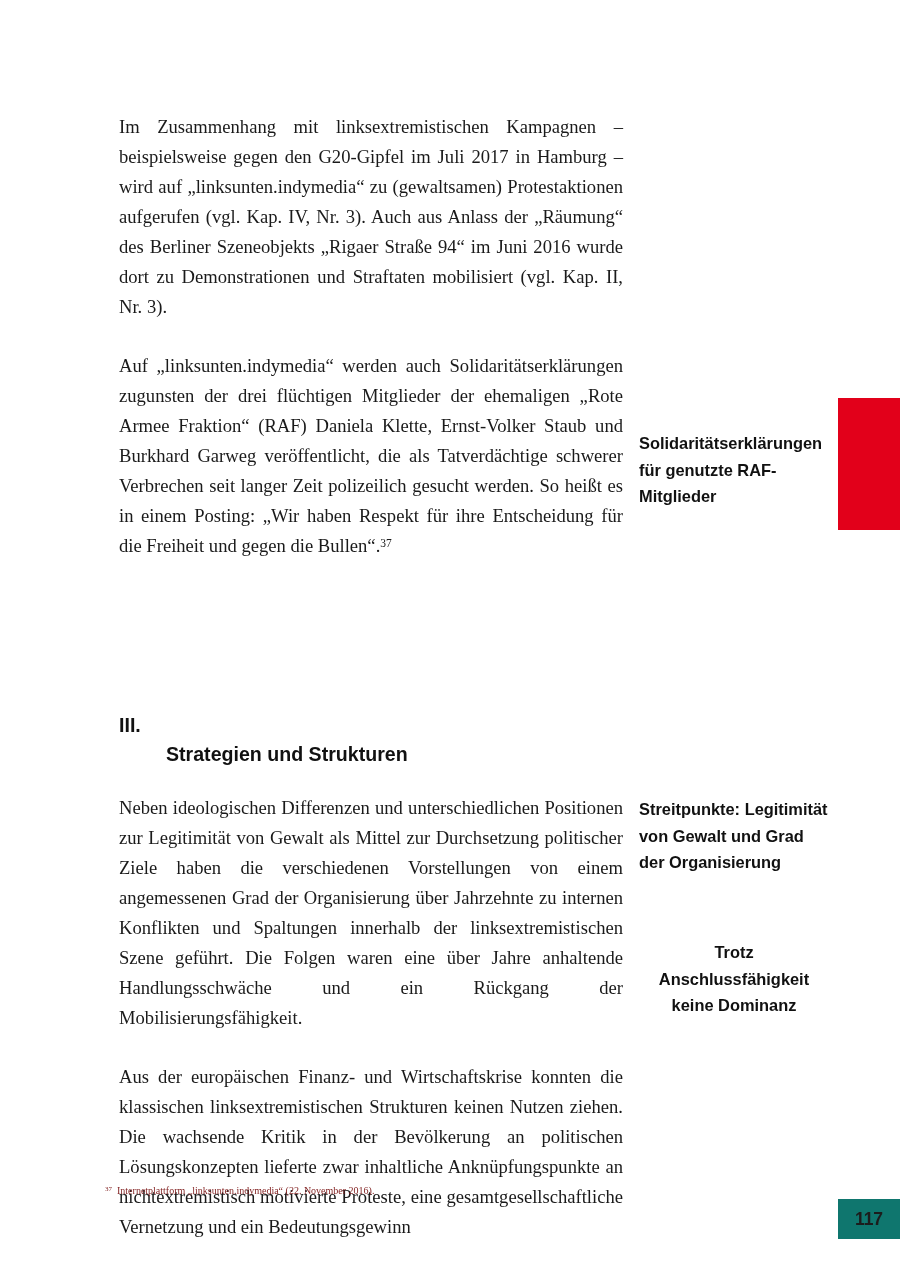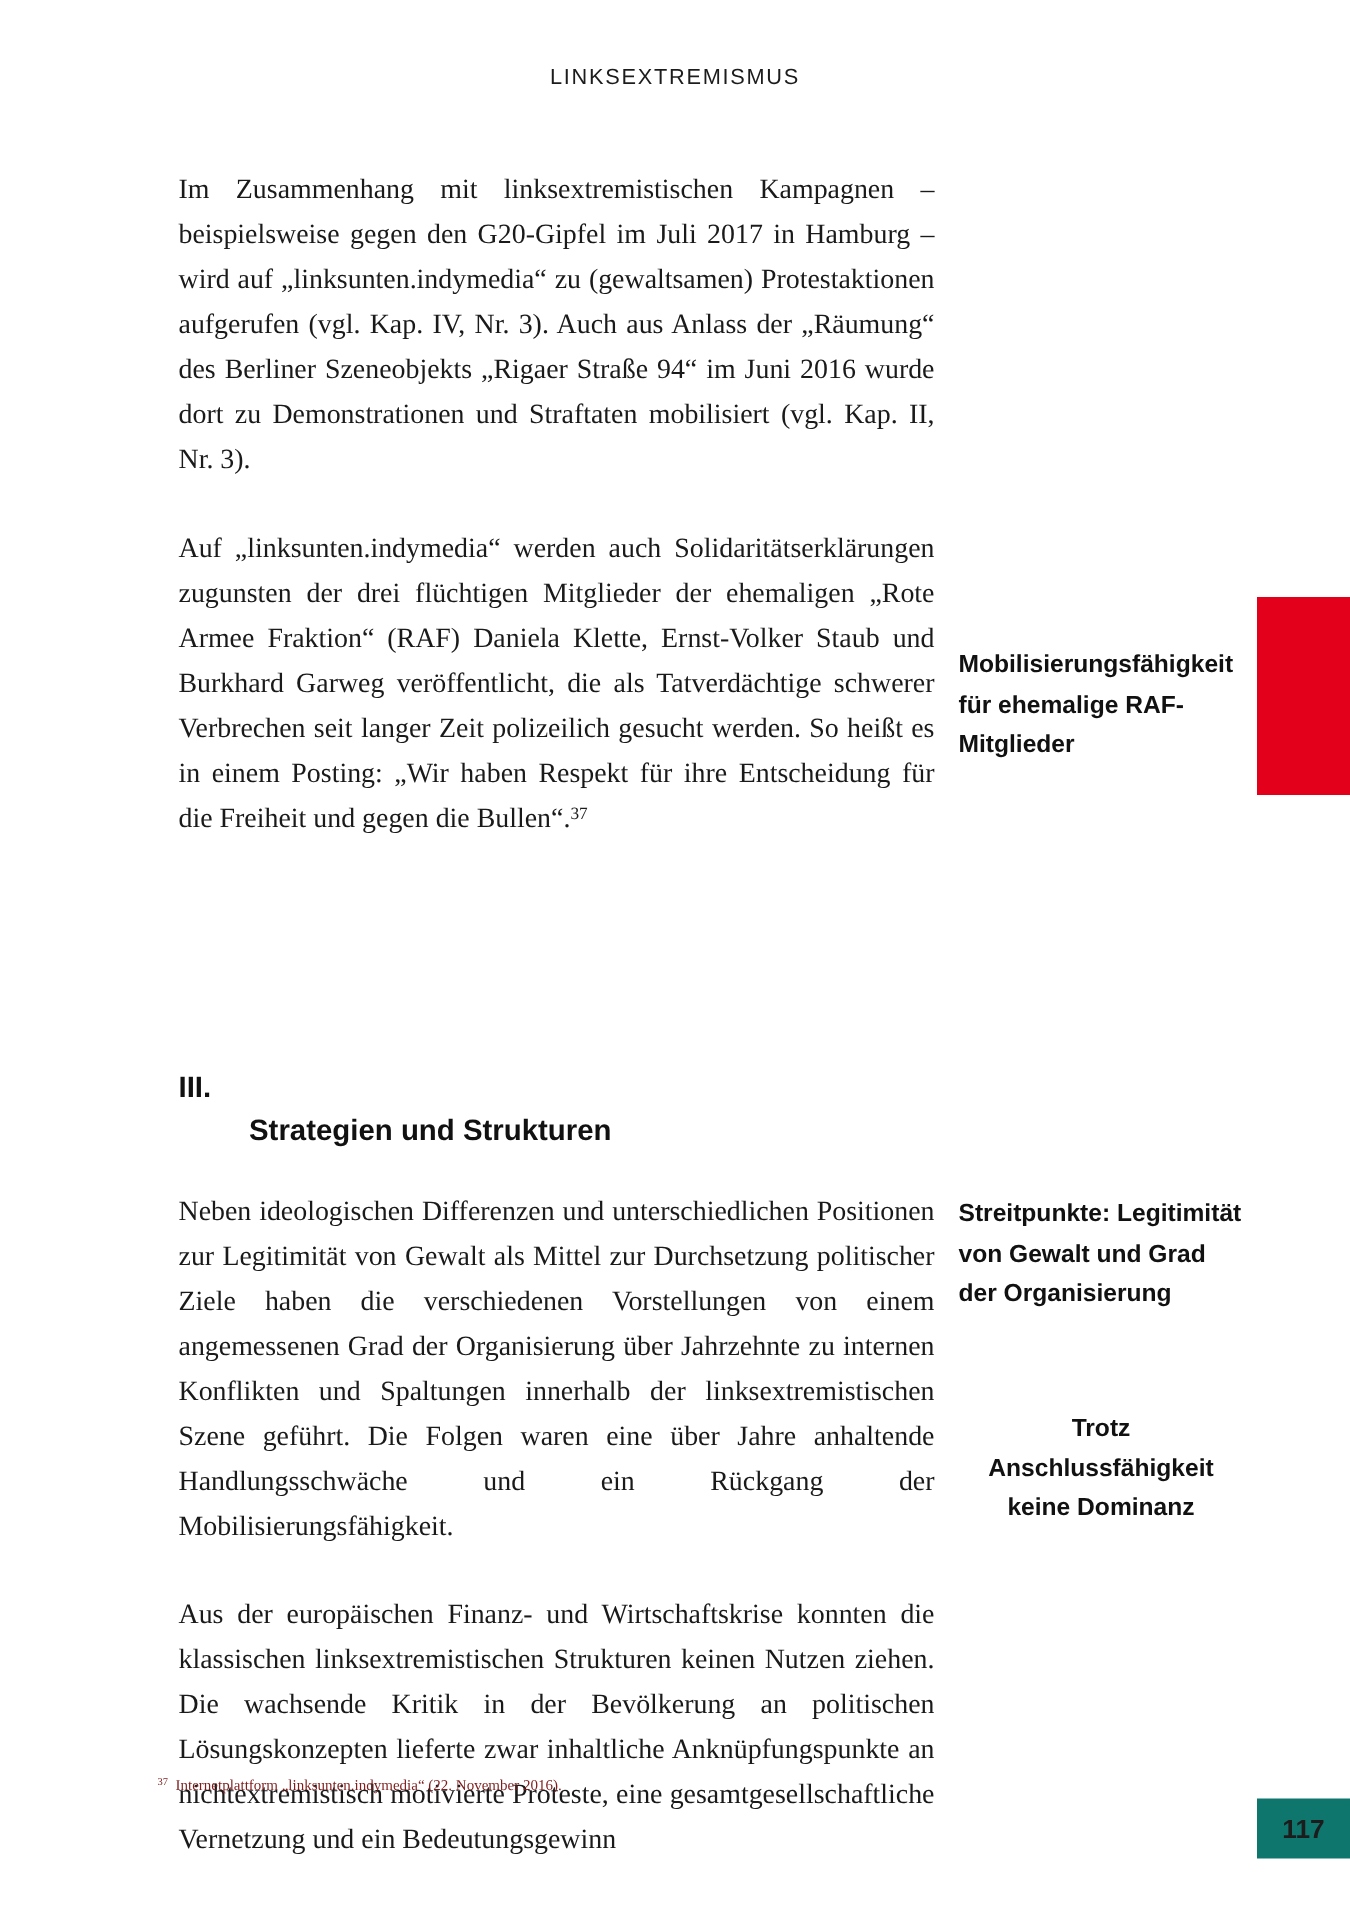--- a/index.html
+++ b/index.html
@@ -139,21 +139,20 @@
     font-weight: bold;
     font-size: 17.5px;
     color: #1c1c1c;
   }
 </style>
 </head>
 <body>
 
 <div class="page">
 
-  <div class="running-head">LINKSEXTREMISMUS</div>
 
   <div class="textcol">
     <p class="para">Im Zusammenhang mit linksextremistischen Kampagnen – beispielsweise gegen den G20-Gipfel im Juli 2017 in Hamburg – wird auf „linksunten.indymedia“ zu (gewaltsamen) Protestaktionen aufgerufen (vgl. Kap. IV, Nr. 3). Auch aus Anlass der „Räumung“ des Berliner Szeneobjekts „Rigaer Straße 94“ im Juni 2016 wurde dort zu Demonstrationen und Straftaten mobilisiert (vgl. Kap. II, Nr. 3).</p>
 
 
     <p class="para last"><span>Auf „linksunten.indymedia“ werden auch Solidaritätserklärungen zugunsten der drei flüchtigen Mitglieder der ehemaligen „Rote Armee Fraktion“ (RAF) Daniela Klette, Ernst-Volker Staub und Burkhard Garweg veröffentlicht, die als Tatverdächtige schwerer Verbrechen seit langer Zeit polizeilich gesucht werden. So heißt es in einem Posting: „Wir haben Respekt für ihre Entscheidung für die Freiheit und gegen die Bullen“.</span><sup>37</sup></p>
   </div>
 
   <div class="section-heading">
     <span class="numeral">III.</span>
@@ -162,21 +161,21 @@
       <span>Strategien und Strukturen</span>
     </span>
   </div>
 
   <div class="textcol-lower">
     <p class="para">Neben ideologischen Differenzen und unterschiedlichen Positionen zur Legitimität von Gewalt als Mittel zur Durchsetzung politischer Ziele haben die verschiedenen Vorstellungen von einem angemessenen Grad der Organisierung über Jahrzehnte zu internen Konflikten und Spaltungen innerhalb der linksextremistischen Szene geführt. Die Folgen waren eine über Jahre anhaltende Handlungsschwäche und ein Rückgang der Mobilisierungsfähigkeit.</p>
 
     <p class="para last">Aus der europäischen Finanz- und Wirtschaftskrise konnten die klassischen linksextremistischen Strukturen keinen Nutzen ziehen. Die wachsende Kritik in der Bevölkerung an politischen Lösungskonzepten lieferte zwar inhaltliche Anknüpfungspunkte an nichtextremistisch motivierte Proteste, eine gesamtgesellschaftliche Vernetzung und ein Bedeutungsgewinn</p>
   </div>
 
-  <div class="marginal marginal-1">Mobilisierungsfähigkeit für ehemalige RAF-Mitglieder</div>
+  <div class="marginal marginal-1">Solidaritätserklärungen für genutzte RAF-Mitglieder</div>
 
   <div class="marginal marginal-2">Streitpunkte: Legitimität von Gewalt und Grad der Organisierung</div>
 
   <div class="marginal marginal-3">Trotz Anschlussfähigkeit keine Dominanz</div>
 
   <div class="red-tab"></div>
 
   <div class="footnote"><sup>37</sup><span>Internetplattform „linksunten.indymedia“ (22. November 2016).</span></div>
 
   <div class="folio">

